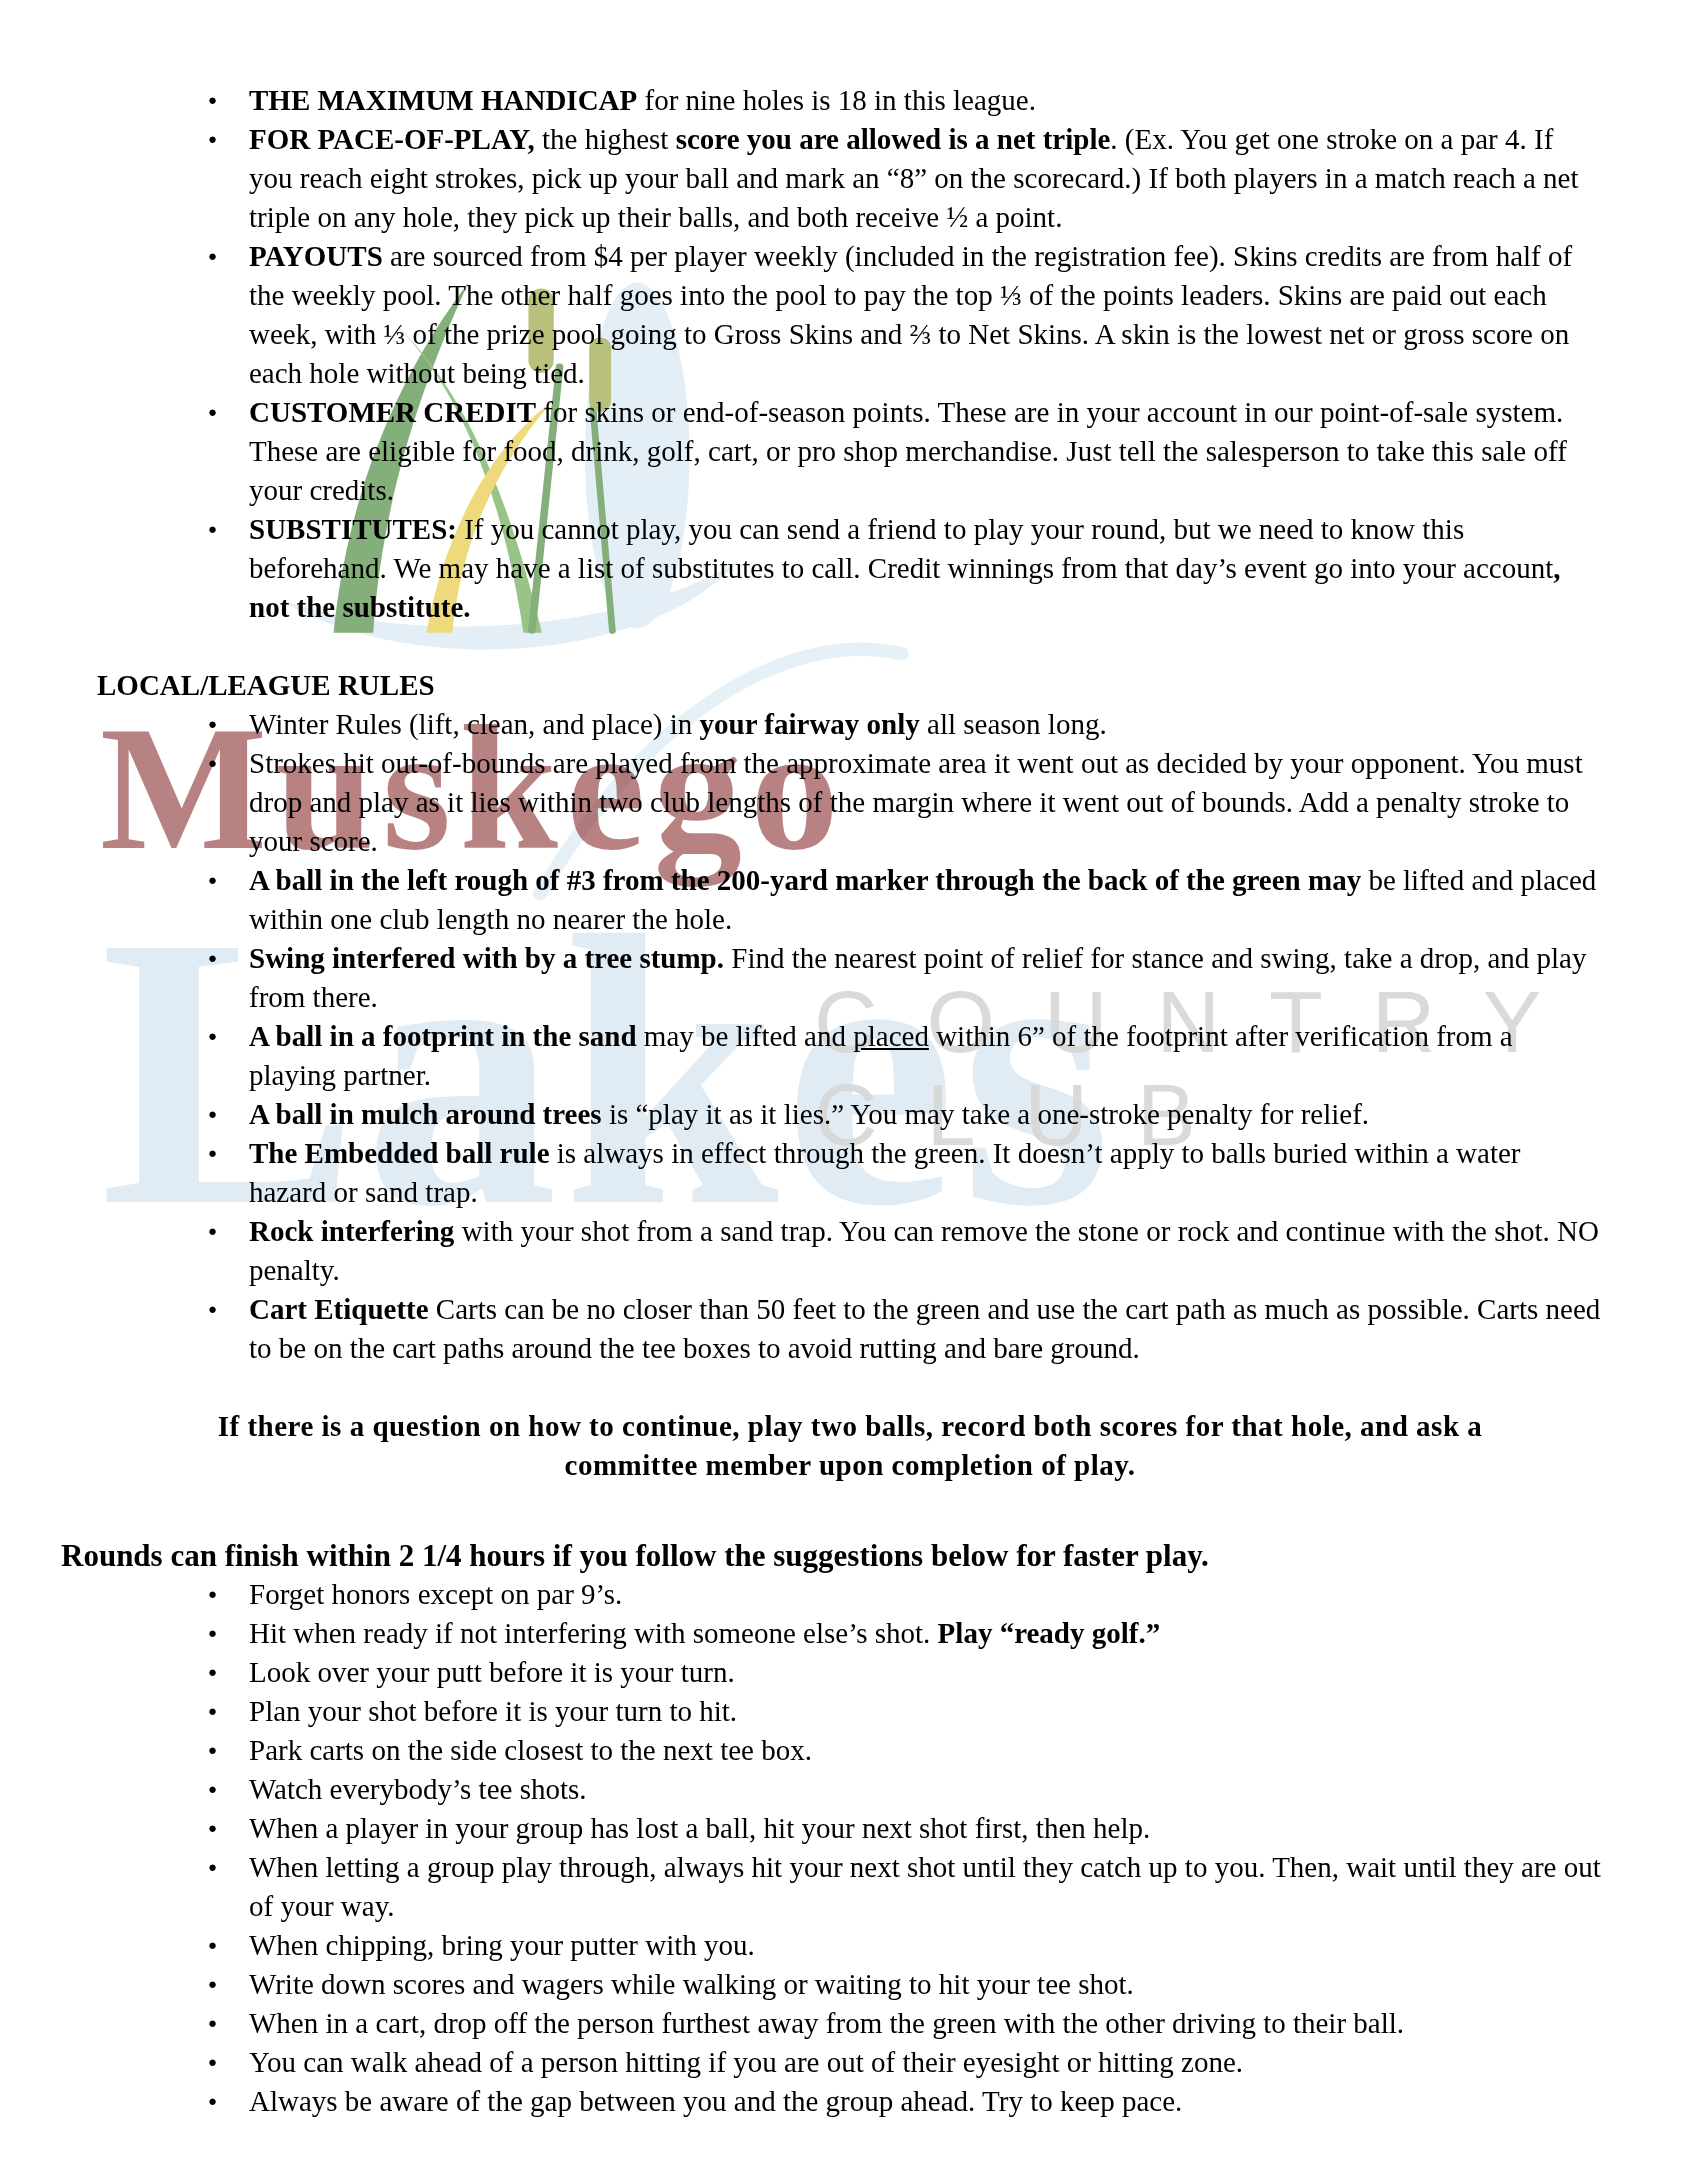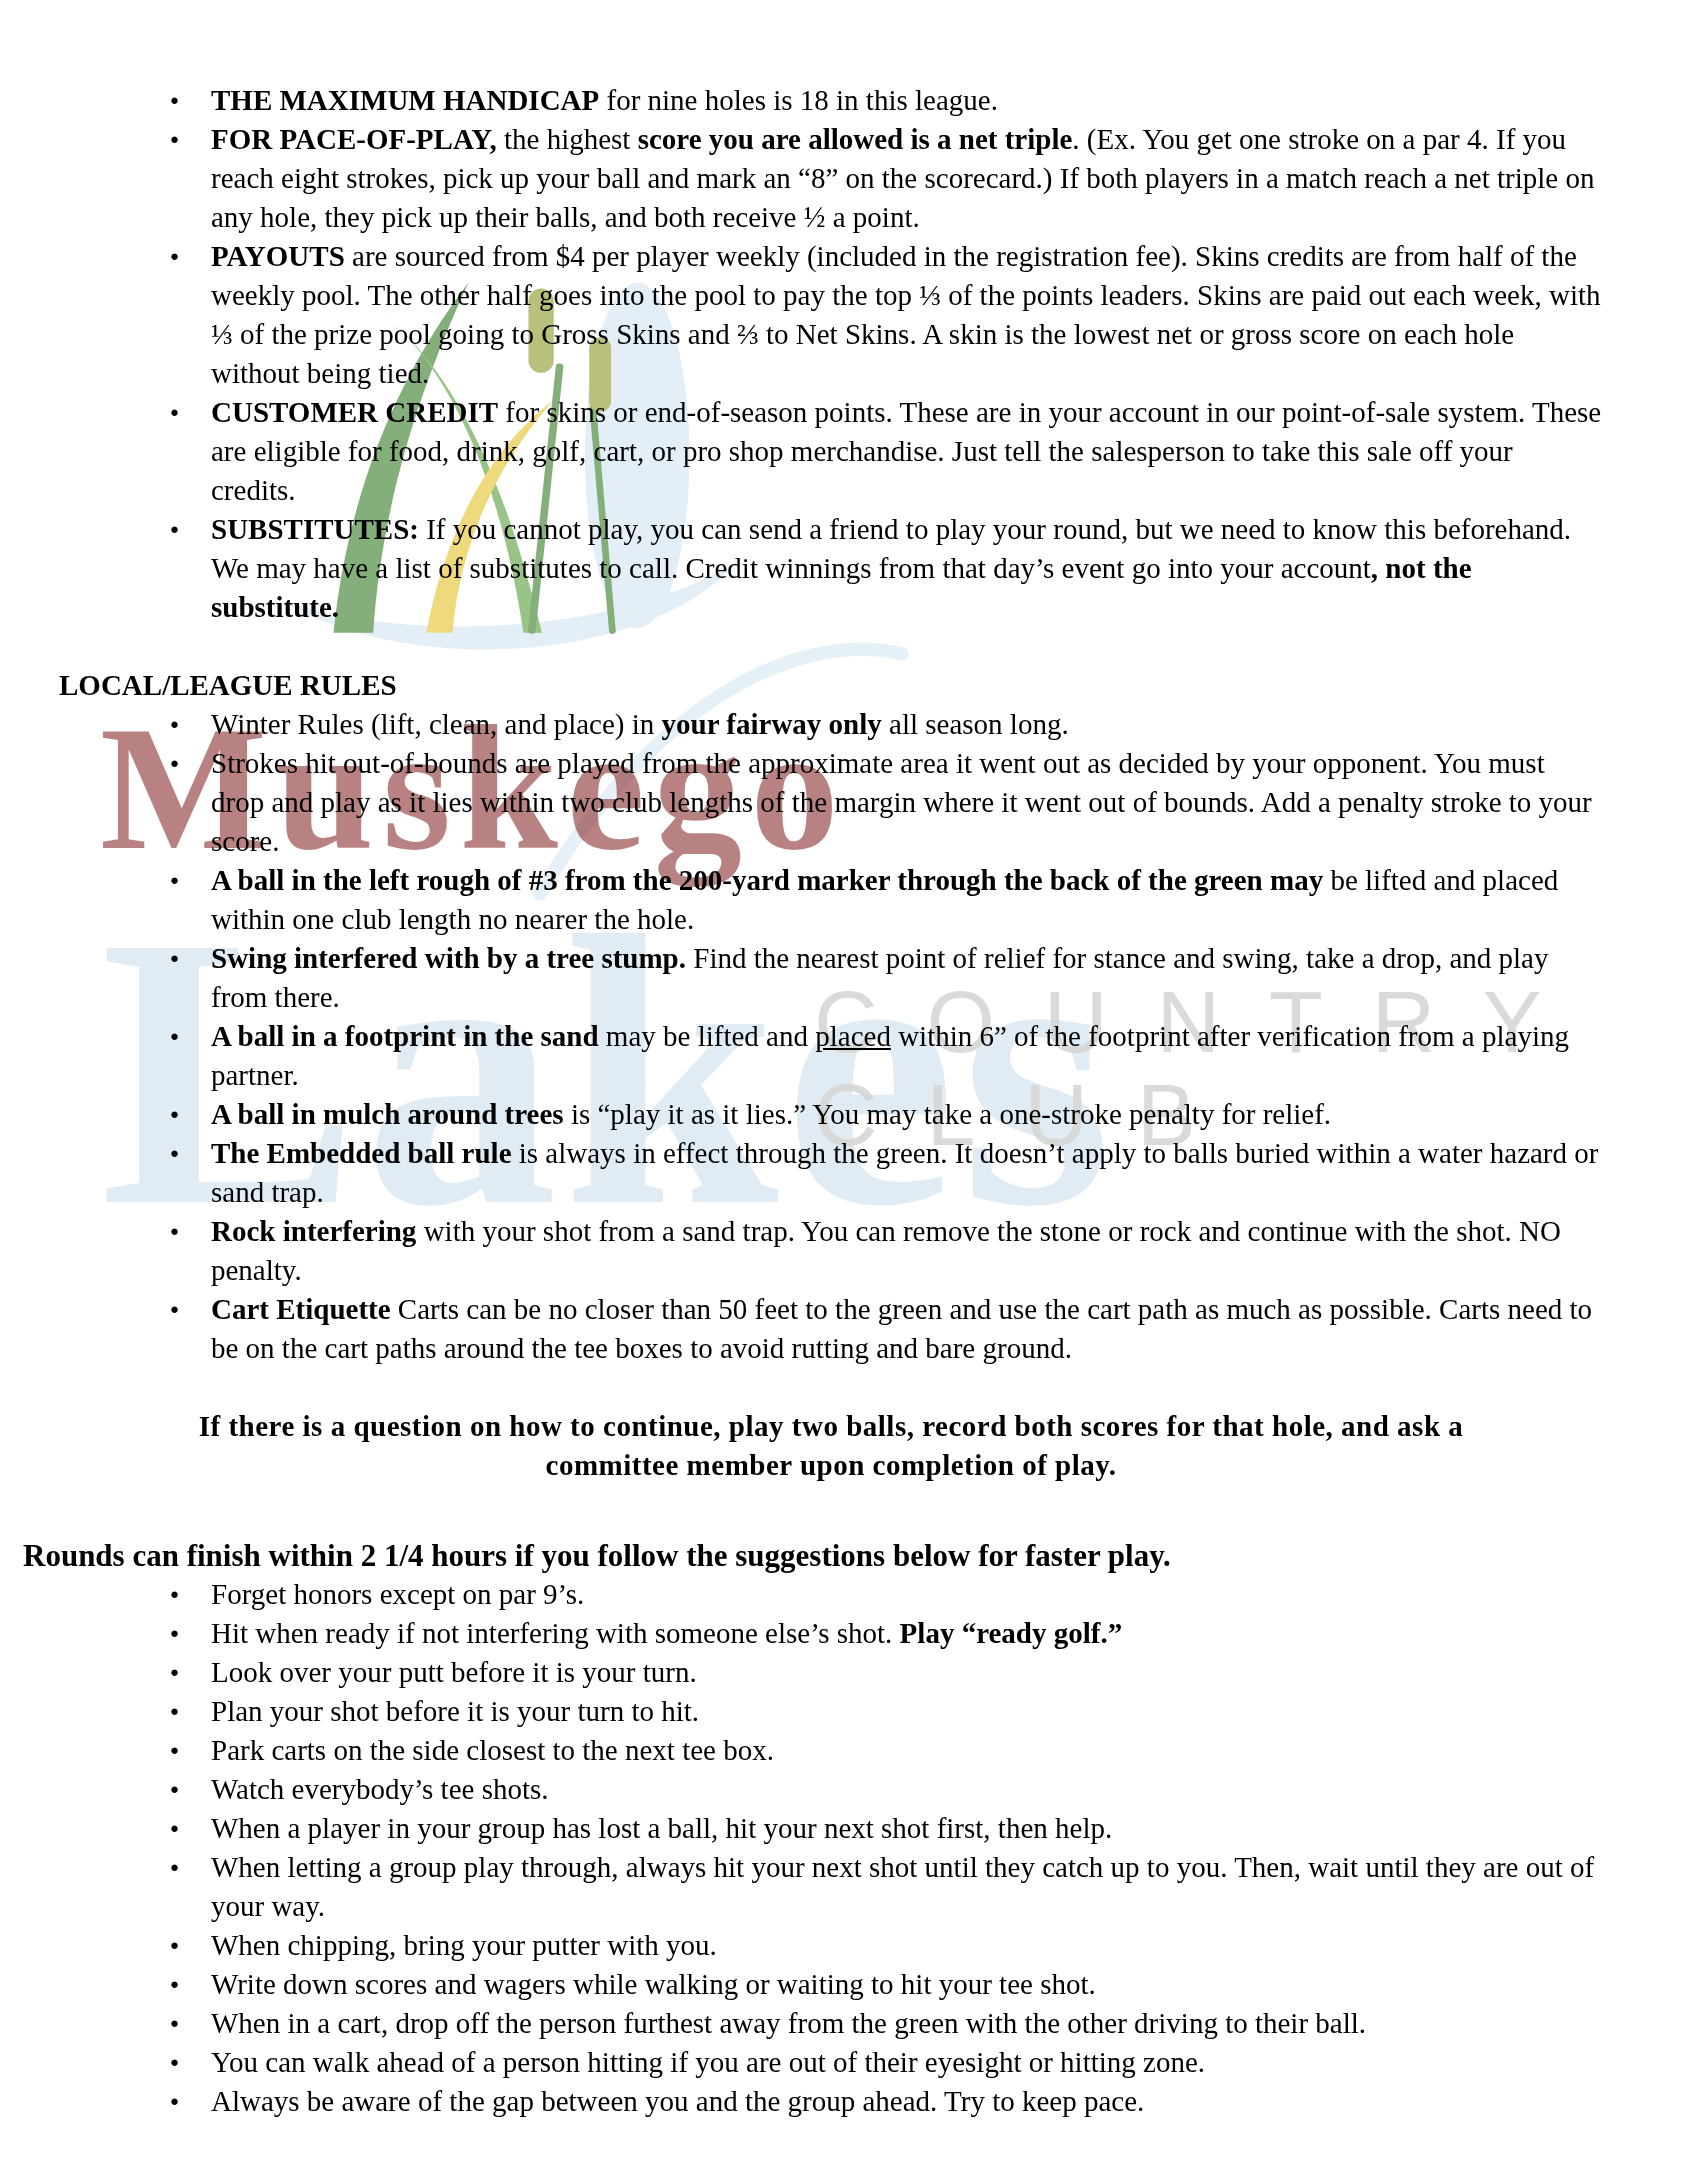--- a/index.html
+++ b/index.html
@@ -31,21 +31,21 @@
     color: #d6d6d6; opacity: 0.9;
     font-family: "Liberation Sans", sans-serif; font-weight: 300;
   }
   .wm-right .wm-country { font-size: 88px; line-height: 93px; letter-spacing: 49px; margin-top: 23px; }
   .wm-right .wm-club { font-size: 88px; line-height: 93px; letter-spacing: 49px; }
   .wm-logo { position: absolute; left: 245px; top: 236px; opacity: 0.8; }
   .wm-swoosh { position: absolute; left: 523px; top: 582px; opacity: 0.6; }
   
   .content {
     position: absolute; inset: 0; z-index: 2;
-    padding: 81px 84px 0 59px;
+    padding: 81px 84px 0 97px;
     box-sizing: border-box;
     border-radius: 31px;
   }
   ul.blist { list-style: none; margin: 0 0 0 106px; padding: 0; }
   ul.blist li { position: relative; padding-left: 46px; }
   ul.blist li::before {
     content: "\25CF";
     position: absolute; left: 5px; top: 0;
     font-size: 15px; line-height: 39px;
   }

